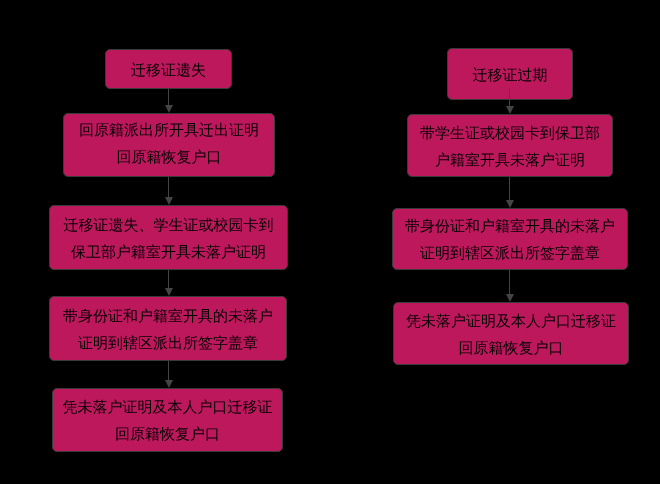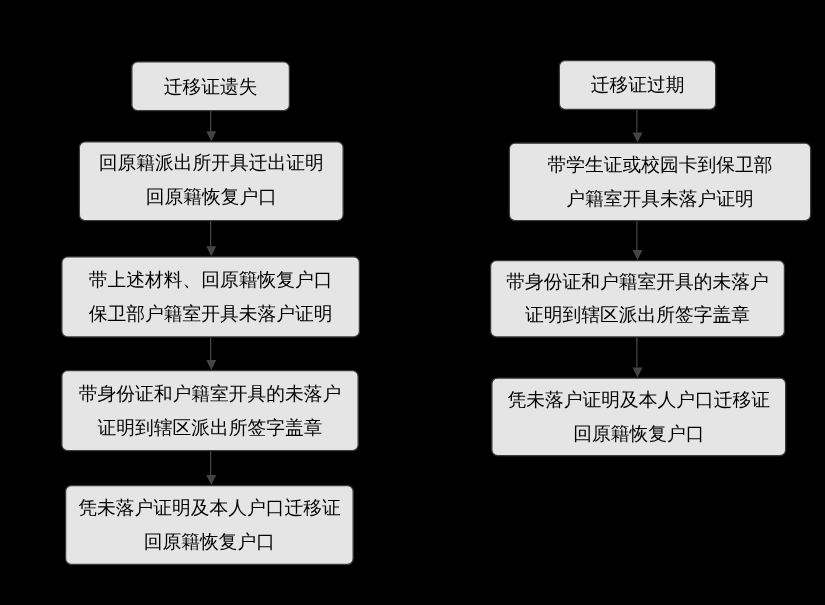--- a/index.html
+++ b/index.html
@@ -11,21 +11,21 @@
     position: relative;
     width: 660px;
     height: 484px;
     background: #000000;
     overflow: hidden;
     font-family: "Liberation Sans", "DejaVu Sans", sans-serif;
   }
   .node {
     position: absolute;
     box-sizing: border-box;
-    background: #e5e5e5;
+    background: #be185d;
     border: 1px solid #3a3a3a;
     border-radius: 5px;
     display: flex;
     flex-direction: column;
     align-items: center;
     justify-content: center;
     text-align: center;
     color: #000000;
     font-size: 15px;
     line-height: 27px;
@@ -61,45 +61,45 @@
   <div class="arrow" style="left:168px; top:89px; height:16px;"></div>
 
   <div class="node" style="left:63px; top:113px; width:212px; height:64px;font-family:Liberation Mono, monospace;">
     <span>回原籍派出所开具迁出证明</span>
     <span>回原籍恢复户口</span>
   </div>
 
   <div class="arrow" style="left:168px; top:177px; height:20px;"></div>
 
   <div class="node" style="left:49px; top:205px; width:239px; height:65px;">
-    <span>带上述材料、回原籍恢复户口</span>
+    <span>迁移证遗失、学生证或校园卡到</span>
     <span>保卫部户籍室开具未落户证明</span>
   </div>
 
   <div class="arrow" style="left:168px; top:270px; height:18px;"></div>
 
   <div class="node" style="left:49px; top:296px; width:238px; height:65px;">
     <span>带身份证和户籍室开具的未落户</span>
     <span>证明到辖区派出所签字盖章</span>
   </div>
 
   <div class="arrow" style="left:168px; top:361px; height:19px;"></div>
 
   <div class="node" style="left:52px; top:388px; width:231px; height:64px;">
     <span>凭未落户证明及本人户口迁移证</span>
     <span>回原籍恢复户口</span>
   </div>
 
-  <div class="node" style="left:447px; top:48px; width:126px; height:40px;">
+  <div class="node" style="left:447px; top:48px; width:126px; height:52px;">
     <span>迁移证过期</span>
   </div>
 
   <div class="arrow" style="left:509px; top:88px; height:18px;"></div>
 
-  <div class="node" style="left:407px; top:114px; width:242px; height:63px;">
+  <div class="node" style="left:407px; top:114px; width:206px; height:63px;">
     <span>带学生证或校园卡到保卫部</span>
     <span>户籍室开具未落户证明</span>
   </div>
 
   <div class="arrow" style="left:509px; top:177px; height:23px;"></div>
 
   <div class="node" style="left:392px; top:208px; width:236px; height:62px;">
     <span>带身份证和户籍室开具的未落户</span>
     <span>证明到辖区派出所签字盖章</span>
   </div>

